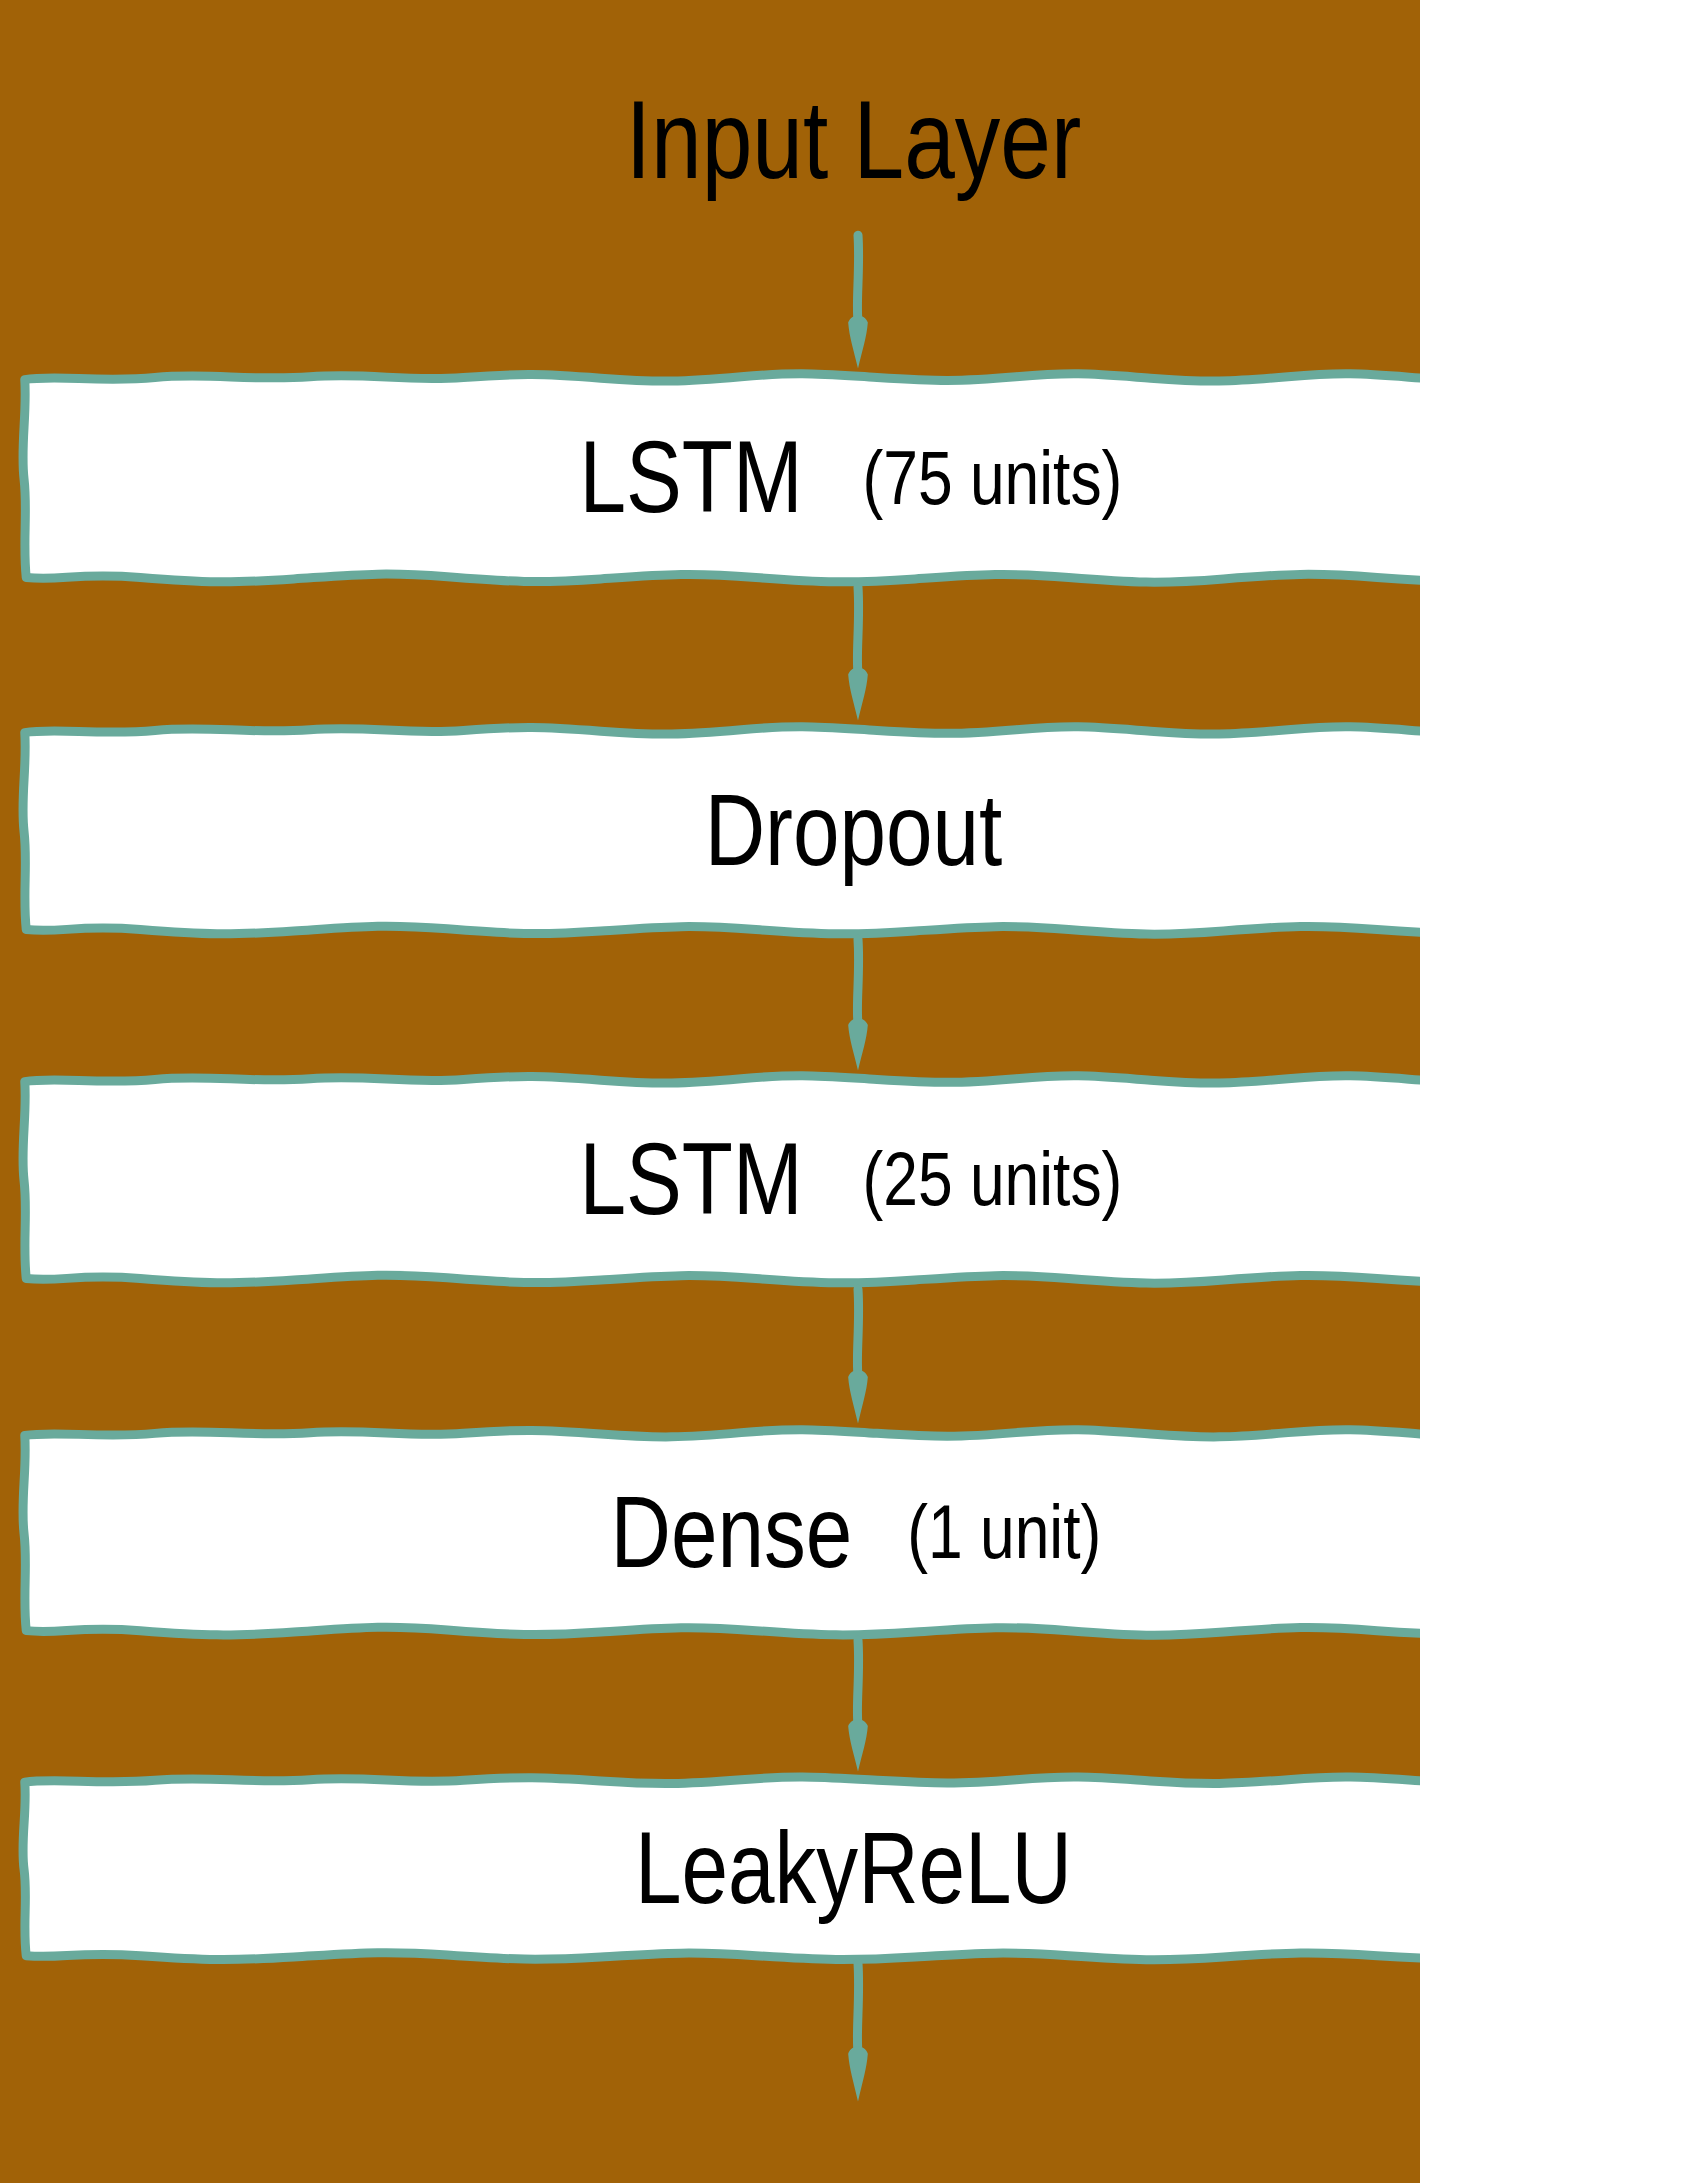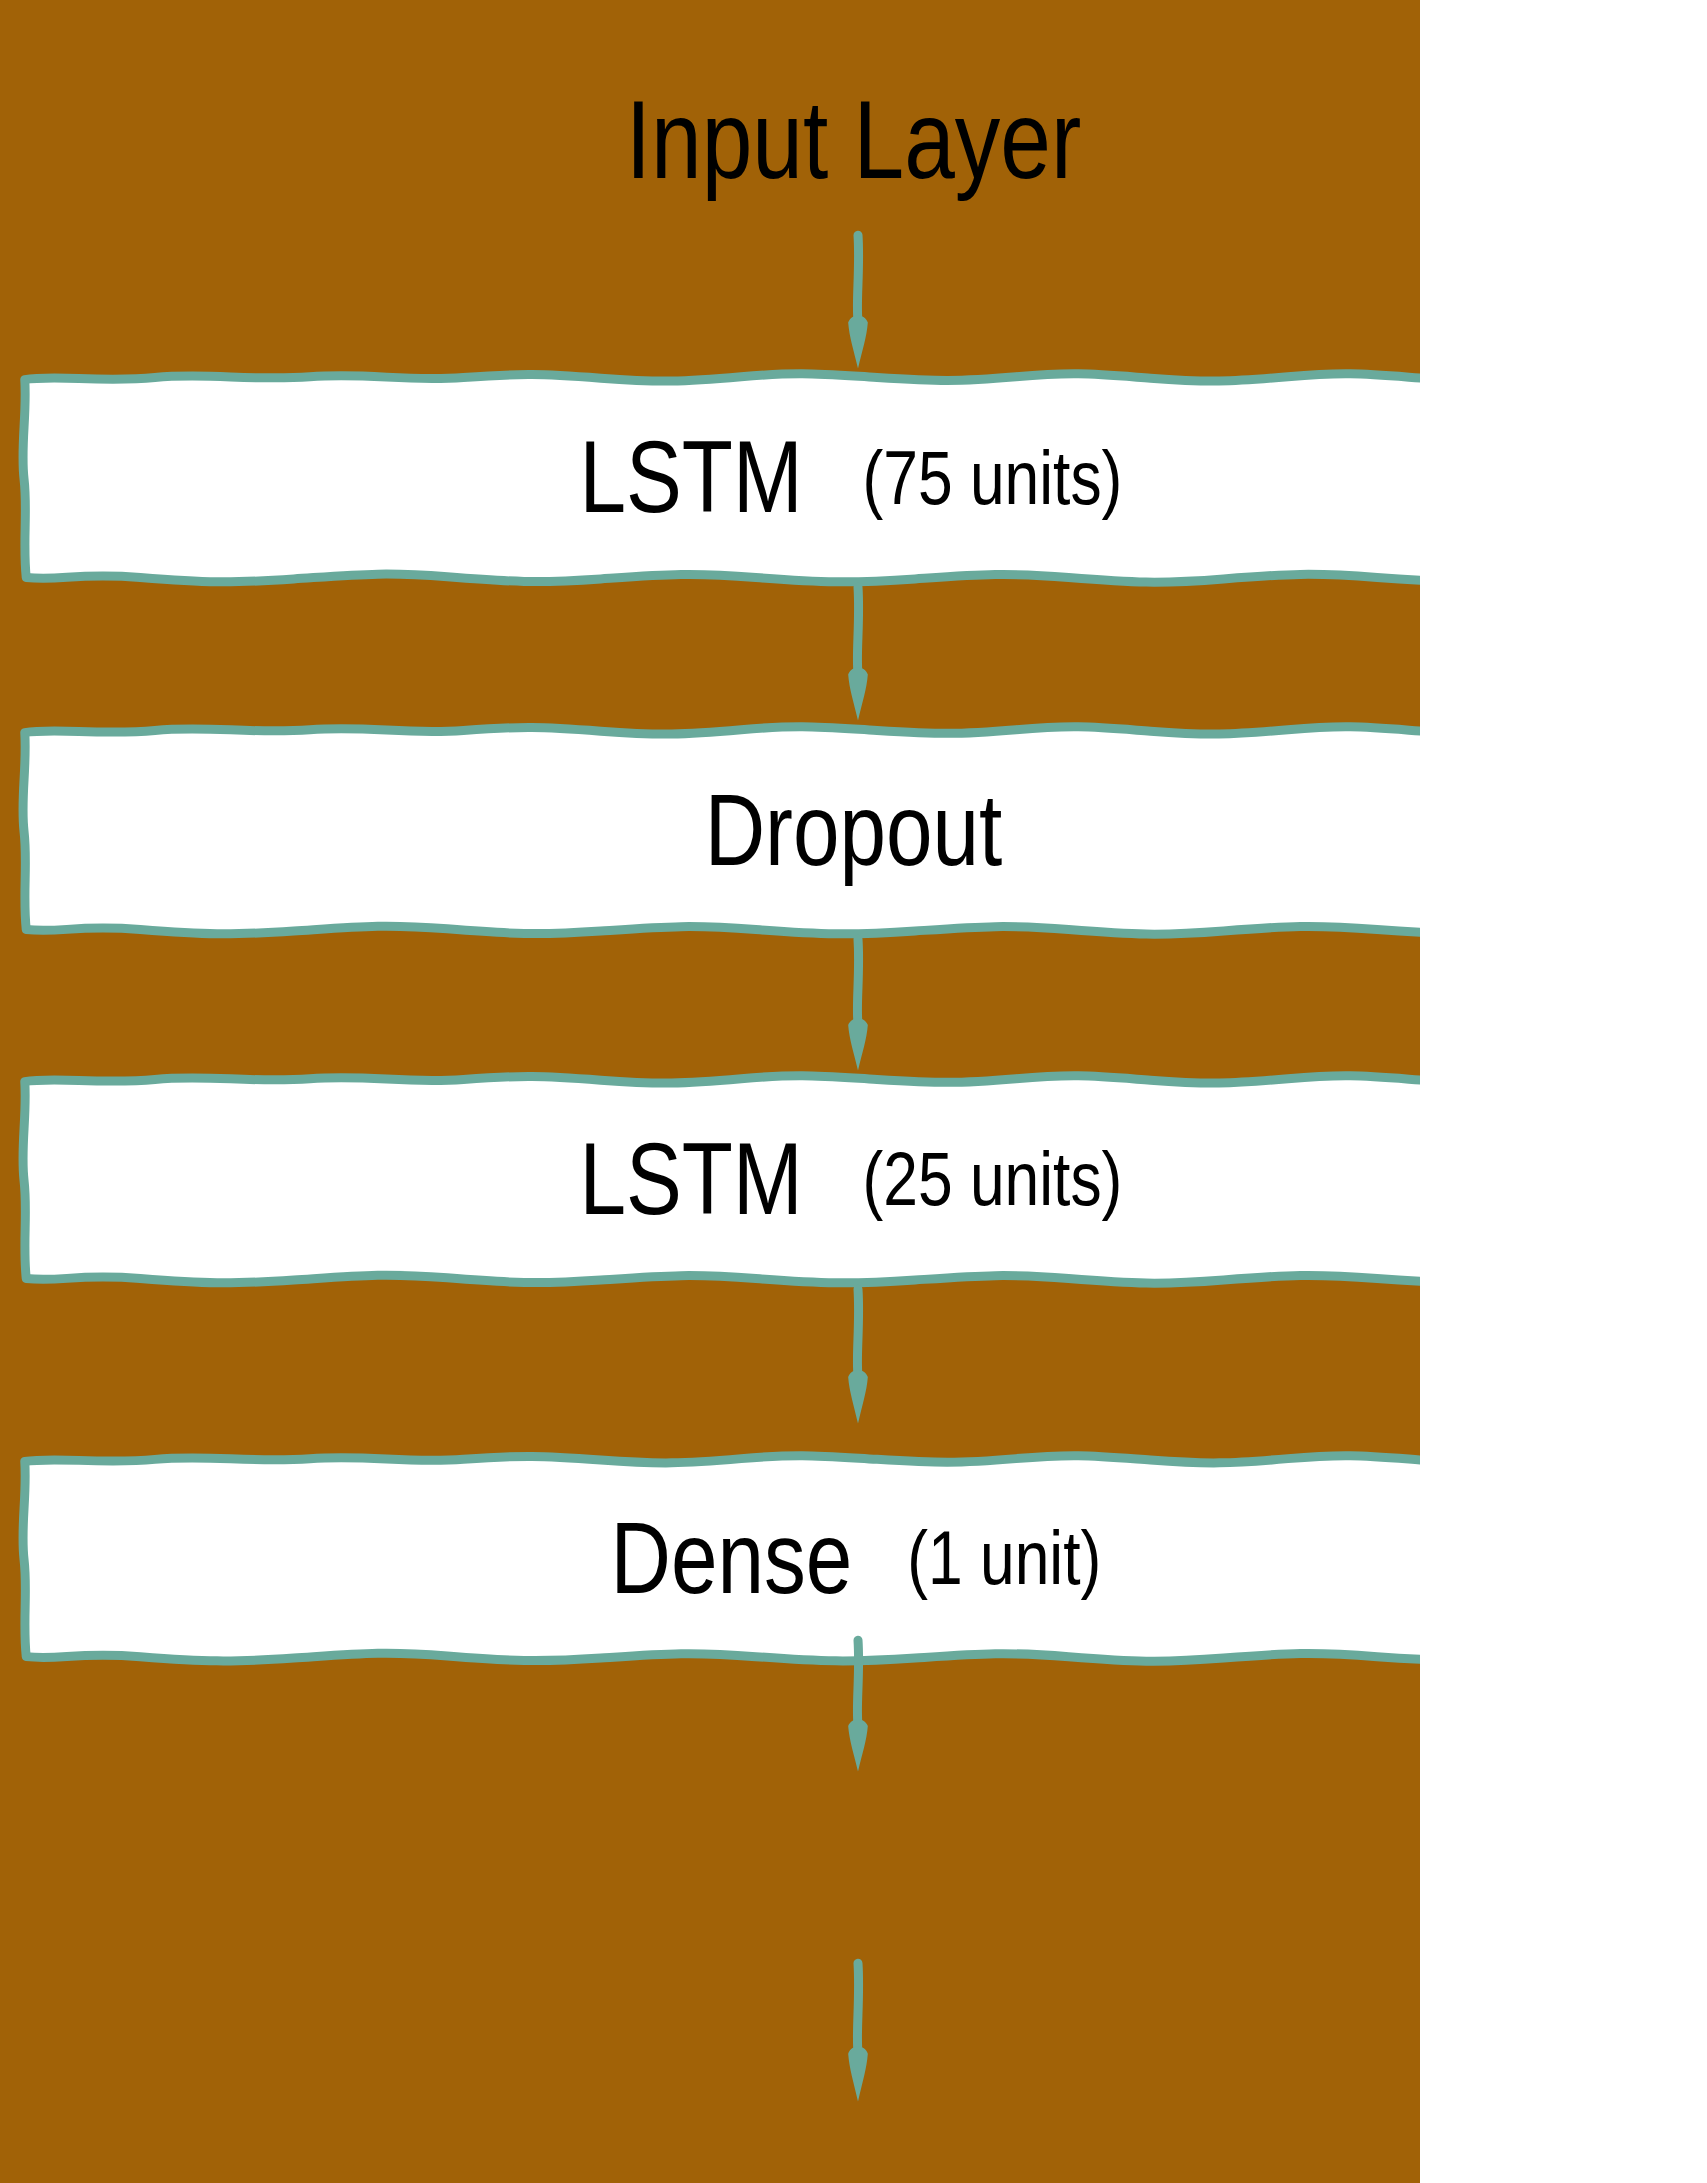--- a/index.html
+++ b/index.html
@@ -76,21 +76,21 @@
     fill: none;
     stroke: var(--accent);
     stroke-width: 9;
     stroke-linecap: round;
   }
   .arrow-head { fill: var(--accent); stroke: none; }
   
   #box-0 { top: 368px;  height: 219px; }
   #box-1 { top: 721px;  height: 218px; }
   #box-2 { top: 1070px; height: 218px; }
-  #box-3 { top: 1424px; height: 216px; margin-top: 26px; }
+  #box-3 { top: 1424px; height: 216px; }
   #box-4 { top: 1772px; height: 192px; }
   #arrow-0 { top: 233px;  height: 137px; }
   #arrow-1 { top: 585px;  height: 137px; }
   #arrow-2 { top: 937px; height: 135px; }
   #arrow-3 { top: 1287px; height: 138px; }
   #arrow-4 { top: 1638px; height: 135px; }
   #arrow-5 { top: 1961px; height: 142px; }
 </style>
 </head>
 <body>
@@ -183,19 +183,26 @@
         <use href="#sketch-rect"></use>
       </svg>
     <div class="main-label">Dense</div>
     <div class="sub-label">(1 unit)</div>
   </div>
 
   <svg id="arrow-4" class="arrow" viewBox="0 0 44 190" preserveAspectRatio="none">
       <use href="#arrow-shape"></use>
     </svg>
 
+  <div id="box-4" class="layer-box">
+    <svg class="frame" viewBox="0 0 2290 300" preserveAspectRatio="none">
+        <use href="#sketch-rect"></use>
+      </svg>
+    <div class="main-label">LeakyReLU</div>
+
+  </div>
 
   <svg id="arrow-5" class="arrow" viewBox="0 0 44 190" preserveAspectRatio="none">
       <use href="#arrow-shape"></use>
     </svg>
 
 </div>
 
 
 </body></html>

